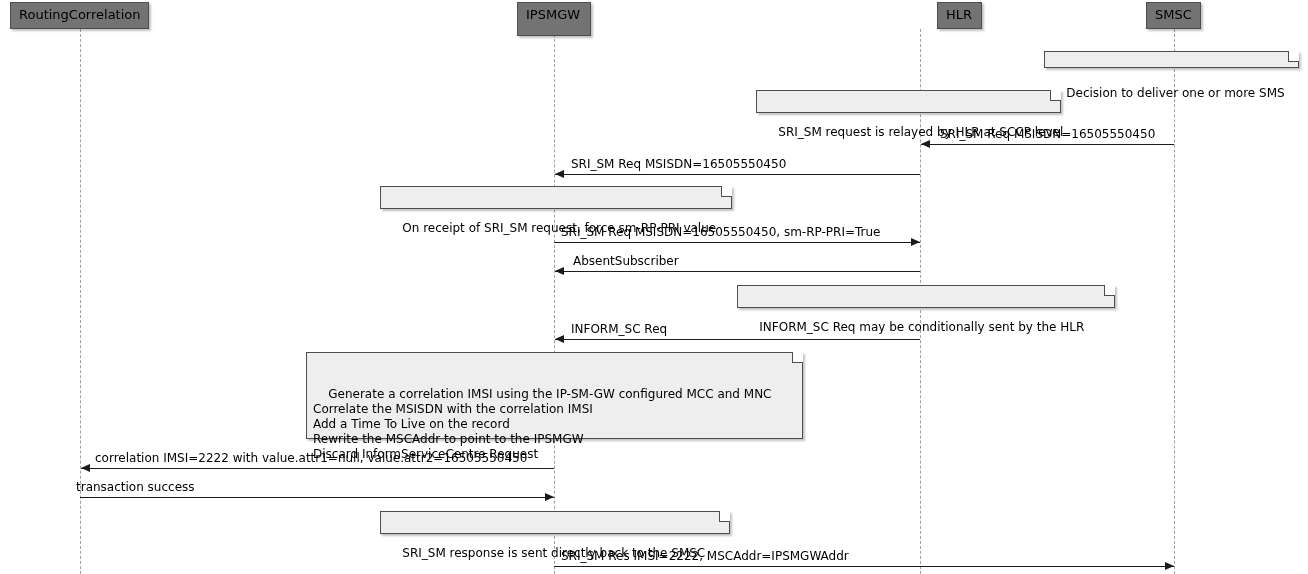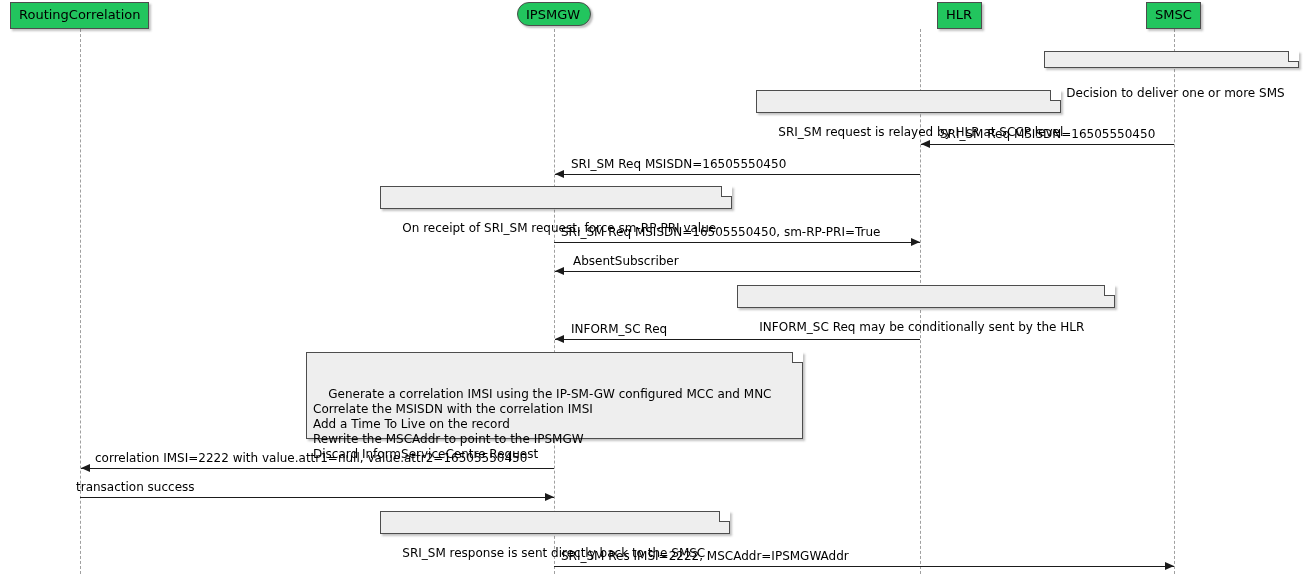--- a/index.html
+++ b/index.html
@@ -16,21 +16,21 @@
     position: relative;
     width: 1308px;
     height: 574px;
     overflow: hidden;
     background: #ffffff;
   }
   .participant {
     position: absolute;
     box-sizing: border-box;
     border: 1px solid #4d4d4d;
-    background: #22c55e;
+    background: #737373;
     color: #000000;
     font-size: 13px;
     line-height: 1;
     padding: 5px 8px 6px 8px;
     white-space: nowrap;
     box-shadow: 2px 2px 2px rgba(80,80,80,0.35);
   }
   .lifeline {
     position: absolute;
     width: 0;
@@ -88,21 +88,21 @@
 <body>
 
 <div id="diagram">
 
   <div class="lifeline" style="left:80px; top:29px; height:545px;"></div>
   <div class="lifeline" style="left:554px; top:29px; height:545px;"></div>
   <div class="lifeline" style="left:920px; top:29px; height:545px;"></div>
   <div class="lifeline" style="left:1174px; top:29px; height:545px;"></div>
 
   <div class="participant" style="left:10px; top:2px; width:139px; height:27px;">RoutingCorrelation</div>
-  <div class="participant" style="left:517px; top:2px; width:74px; height:24px;border-radius:12px;">IPSMGW</div>
+  <div class="participant" style="left:517px; top:2px; width:74px; height:34px;">IPSMGW</div>
   <div class="participant" style="left:897px; top:2px; width:45px; height:27px;margin-left:40px;">HLR</div>
   <div class="participant" style="left:1146px; top:2px; width:55px; height:27px;">SMSC</div>
 
   <div class="note" style="left:1044px; top:51px; width:255px; height:17px;">
     <span class="fold"></span>
     <span>Decision to deliver one or more SMS</span>
   </div>
 
   <div class="note" style="left:756px; top:90px; width:305px; height:23px;">
     <span class="fold"></span>

